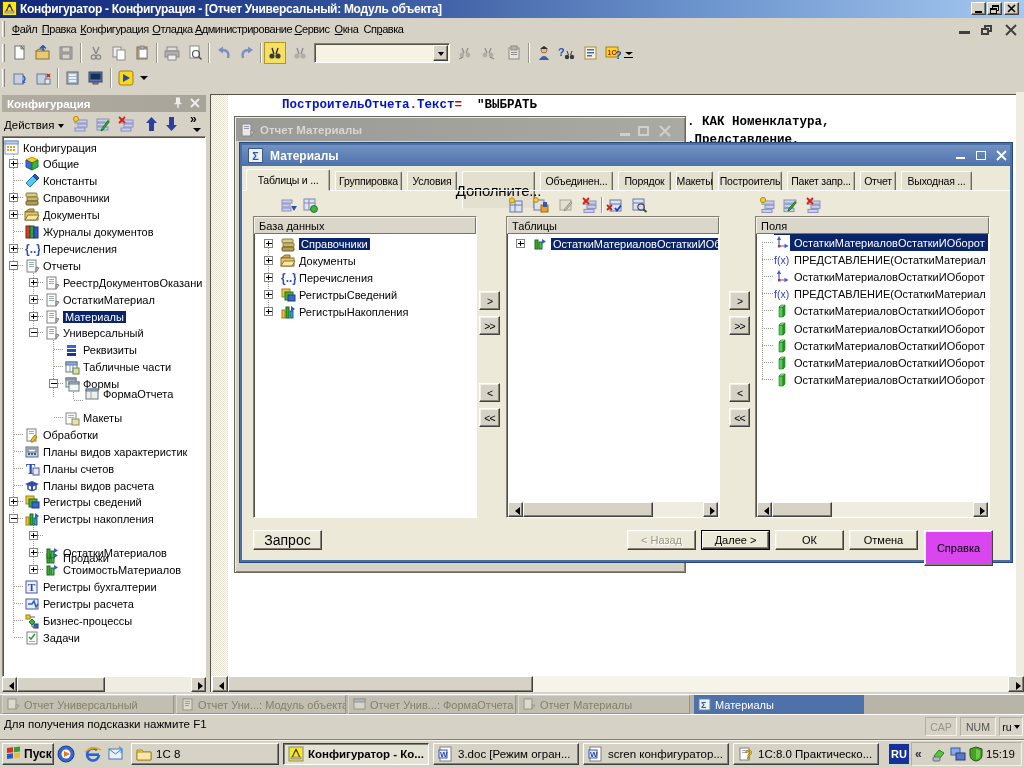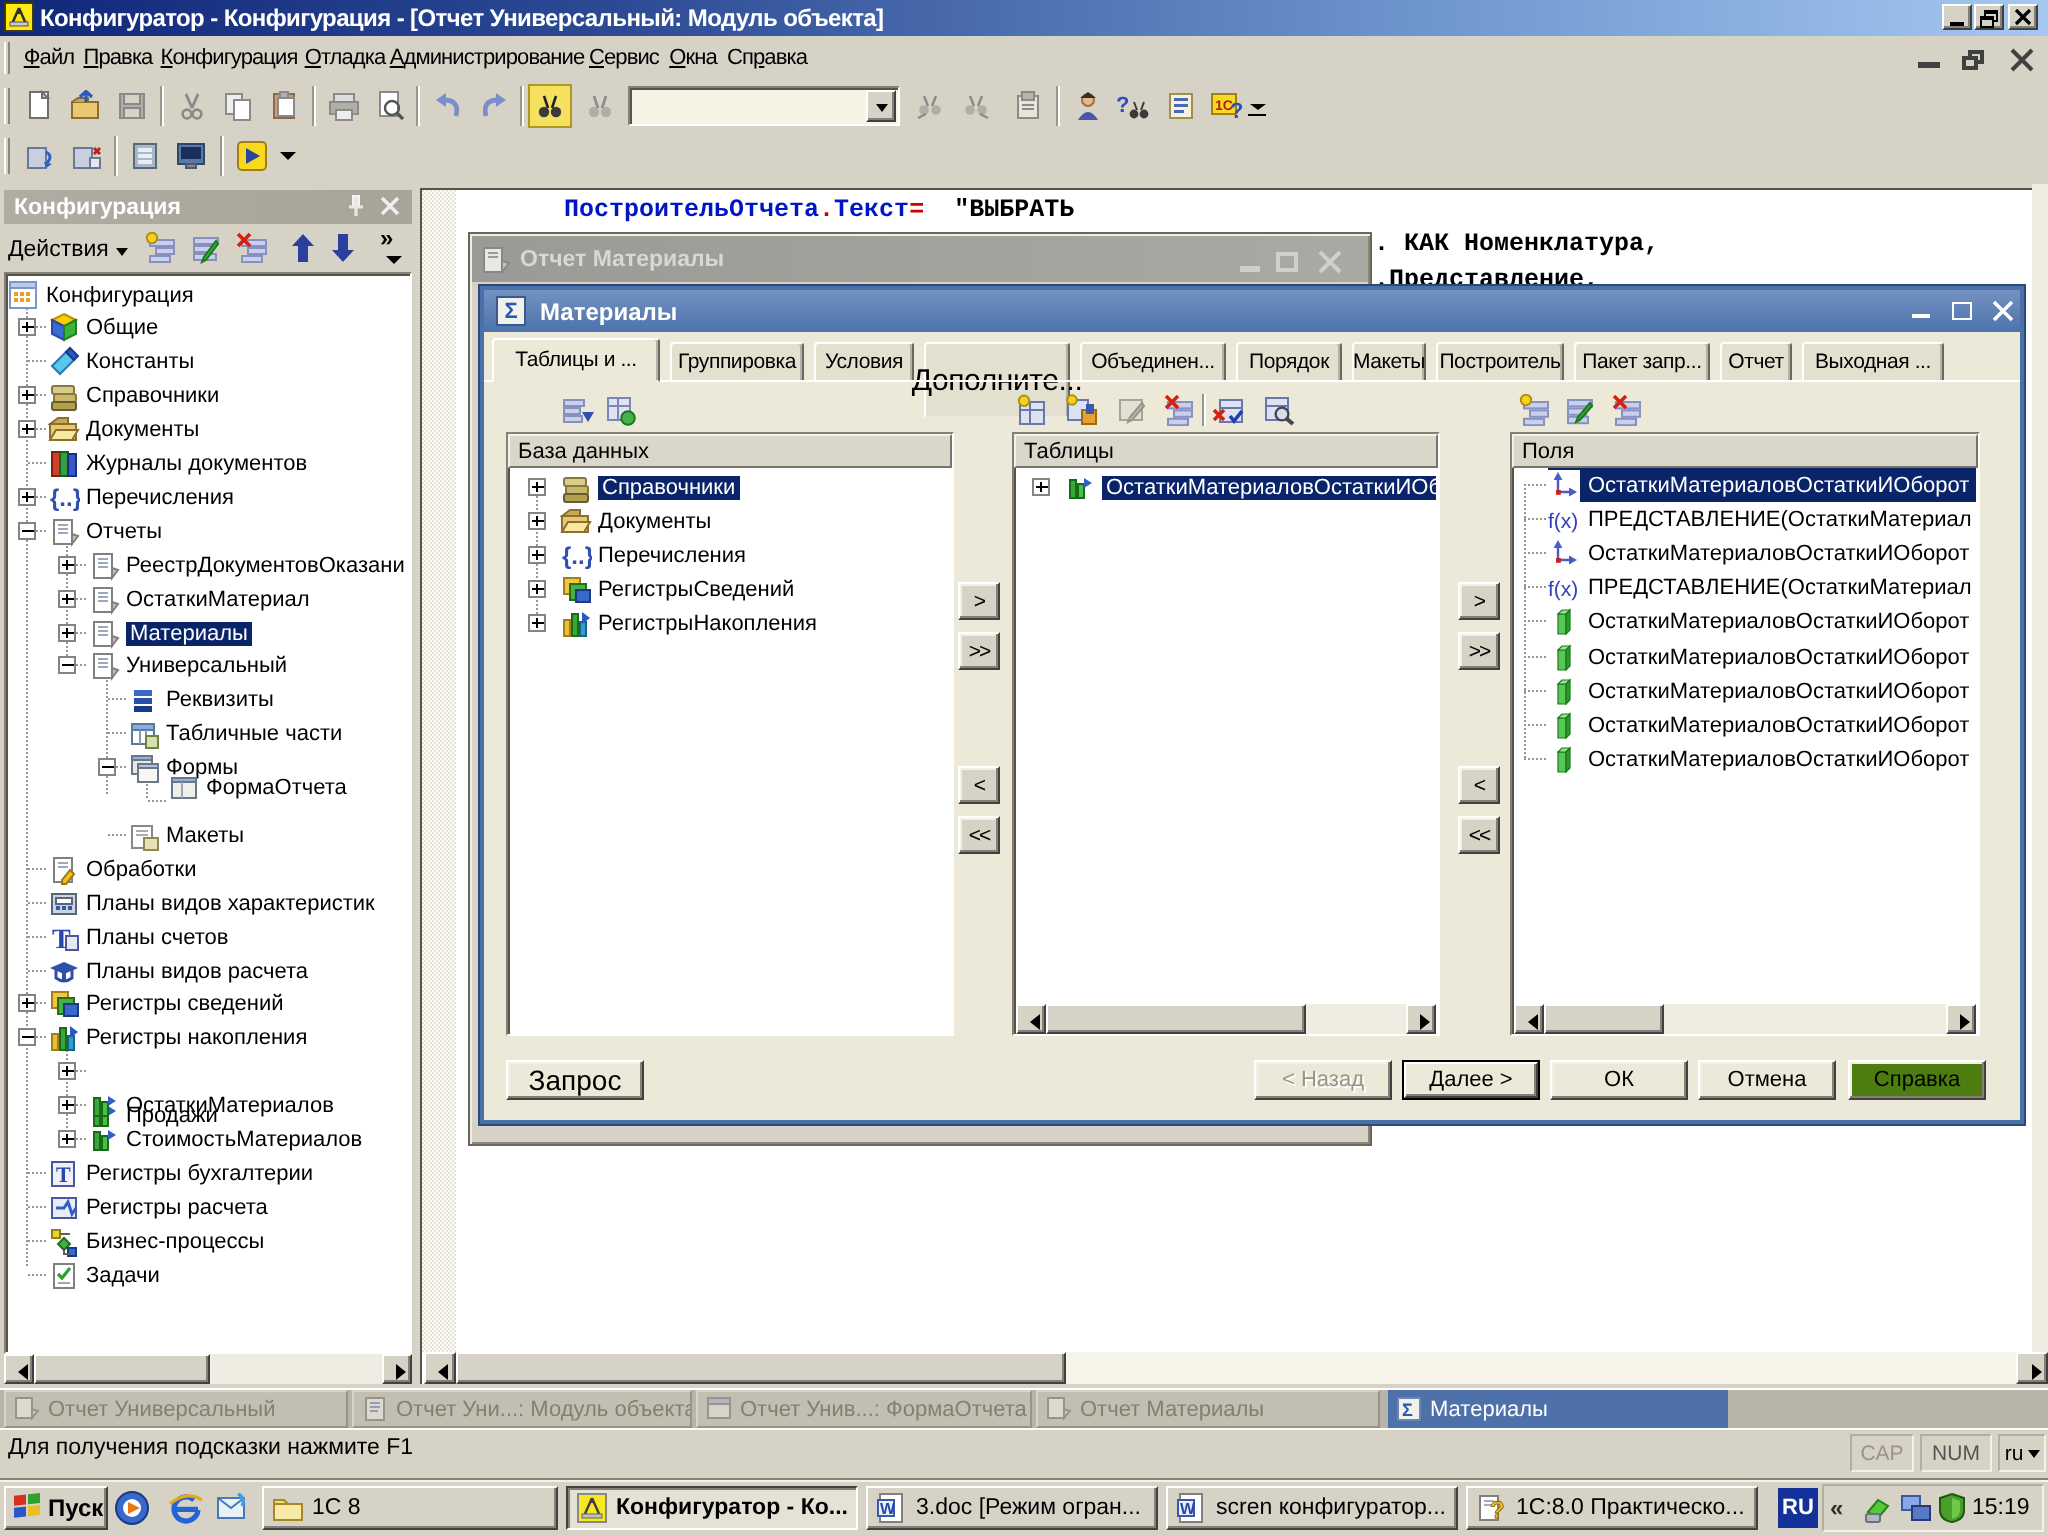--- a/index.html
+++ b/index.html
@@ -1060,21 +1060,21 @@
     <div style="position:absolute;inset:0;border:1px solid;border-color:#fff #404040 #404040 #fff;box-shadow:inset -1px -1px 0 #848076">
       <div class="btxt" style="font-size:11px">Далее &gt;</div>
     </div>
   </div>
 <div class="b" style="position:absolute;left:775px;top:530px;width:69px;height:20px;z-index:3;background:#ece9d8">
     <div class="btxt" style="font-size:11px">ОК</div>
   </div>
 <div class="b" style="position:absolute;left:849px;top:530px;width:69px;height:20px;z-index:3;background:#ece9d8">
     <div class="btxt" style="font-size:11px">Отмена</div>
   </div>
-<div class="b" style="position:absolute;left:924px;top:530px;width:69px;height:20px;z-index:3;background:#4d7c0f">
+<div class="b" style="position:absolute;left:924px;top:530px;width:69px;height:36px;z-index:3;background:#d946ef">
     <div class="btxt" style="font-size:11px">Справка</div>
   </div>
 <div style="position:absolute;left:0;top:694px;width:1024px;height:20px;background:#b8b4a8;border-top:1px solid #fff"></div>
 <div style="position:absolute;left:2px;top:695px;width:172px;height:19px;background:#c2beb2;color:#84806e;border:1px solid;border-color:#d8d4c8 #98948a #98948a #d8d4c8;display:flex;align-items:center;padding-left:4px;font-size:11px;white-space:nowrap;overflow:hidden"><span style="width:13px;height:13px;margin-right:4px;flex:none;opacity:0.75"><svg width="13" height="13" viewBox="0 0 13 13" xmlns="http://www.w3.org/2000/svg">
         <rect x="1" y="1" width="8" height="10" fill="#e6e3d8" stroke="#8a877c"></rect>
         <path d="M9 11 l3 -3.5 l-3 -1 z" fill="#c8c4b4" stroke="#8a877c"></path>
       </svg></span>Отчет Универсальный</div>
 <div style="position:absolute;left:176px;top:695px;width:170px;height:19px;background:#c2beb2;color:#84806e;border:1px solid;border-color:#d8d4c8 #98948a #98948a #d8d4c8;display:flex;align-items:center;padding-left:4px;font-size:11px;white-space:nowrap;overflow:hidden"><span style="width:13px;height:13px;margin-right:4px;flex:none;opacity:0.75"><svg width="13" height="13" viewBox="0 0 13 13" xmlns="http://www.w3.org/2000/svg">
         <rect x="2" y="1" width="9" height="11" fill="#e6e3d8" stroke="#8a877c"></rect>
         <rect x="4" y="3" width="5" height="1" fill="#8a92b8"></rect>

